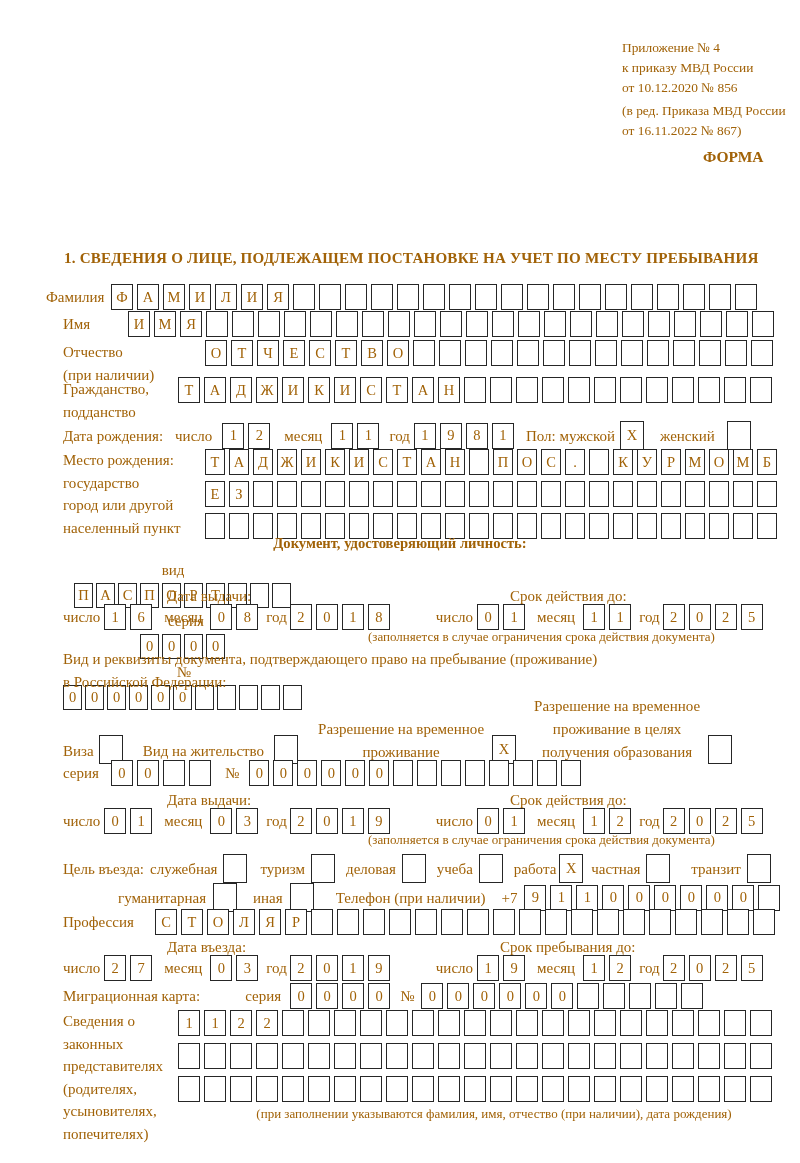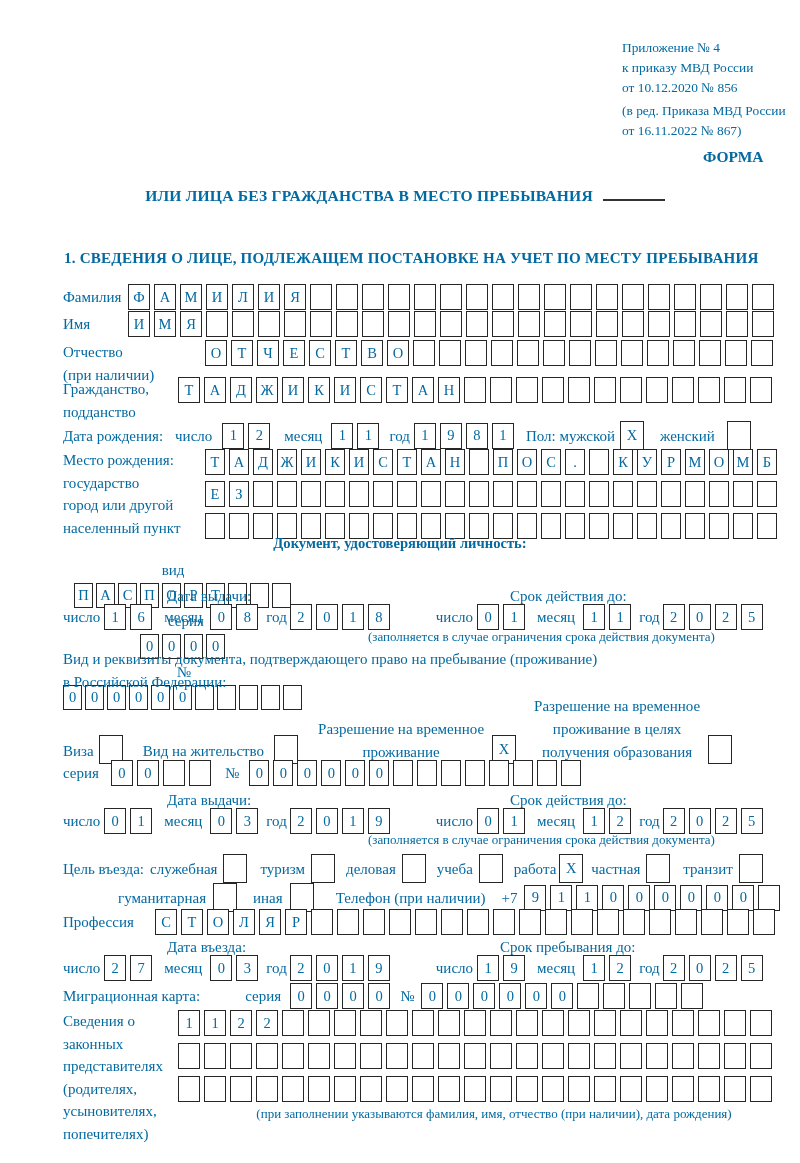--- a/index.html
+++ b/index.html
@@ -1,19 +1,19 @@
 <!DOCTYPE html>
 <html><head>
 <meta charset="utf-8">
 <style>
   * { margin:0; padding:0; box-sizing:border-box; }
   html,body { background:#888; }
   .page {
     position:relative; width:800px; height:1163px; margin:0 auto;
-    background:#ffffff; color:#0369a1;
+    background:#ffffff; color:#a16207;
     font-family:"Liberation Serif","DejaVu Serif",serif;
     font-size:15px; overflow:hidden;
   }
   .abs { position:absolute; }
   .row { position:absolute; display:flex; align-items:center; }
   .row-top { position:absolute; display:flex; align-items:flex-end; }
   .lbl { white-space:nowrap; line-height:26px; }
   .b { font-weight:bold; }
   .center { text-align:center; }
   .cells { display:flex; }
@@ -44,26 +44,25 @@
     <div>к приказу МВД России</div>
     <div>от 10.12.2020 № 856</div>
     <div style="height:3px"></div>
     <div>(в ред. Приказа МВД России</div>
     <div>от 16.11.2022 № 867)</div>
   </div>
 
   <div class="abs b" style="left:703px; top:148px; font-size:15.5px;">ФОРМА</div>
 
   <div class="abs ttl center" style="left:55px; top:183px; width:700px;">
-    <div><span>ИЛИ ЛИЦА БЕЗ ГРАЖДАНСТВА В МЕСТО ПРЕБЫВАНИЯ</span><span class="underline-slot"></span></div>
   </div>
 
   <div class="abs sect" style="left:64px; top:250px;">1. СВЕДЕНИЯ О ЛИЦЕ, ПОДЛЕЖАЩЕМ ПОСТАНОВКЕ НА УЧЕТ ПО МЕСТУ ПРЕБЫВАНИЯ</div>
 
-  <div class="row" style="left:63px; top:284px;">
+  <div class="row" style="left:46px; top:284px;">
     <span class="lbl" style="width:65px;">Фамилия</span>
     <div class="cells">
         <div class="cell">Ф</div>
         <div class="cell">А</div>
         <div class="cell">М</div>
         <div class="cell">И</div>
         <div class="cell">Л</div>
         <div class="cell">И</div>
         <div class="cell">Я</div>
         <div class="cell"></div>
@@ -489,21 +488,21 @@
         <div class="cell"></div>
       </div>
     <span class="lbl" style="margin-left:7px; margin-right:3px;">работа</span>
     <div class="cells cb">
         <div class="cell">X</div>
       </div>
     <span class="lbl" style="margin-left:4px; margin-right:6px;">частная</span>
     <div class="cells cb">
         <div class="cell"></div>
       </div>
-    <span class="lbl" style="margin-left:9px; margin-right:6px;">транзит</span>
+    <span class="lbl" style="margin-left:17px; margin-right:6px;">транзит</span>
     <div class="cells cb">
         <div class="cell"></div>
       </div>
   </div>
 
   <div class="row" style="left:118px; top:883px;">
     <span class="lbl" style="margin-right:7px;">гуманитарная</span>
     <div class="cells cb">
         <div class="cell"></div>
       </div>

